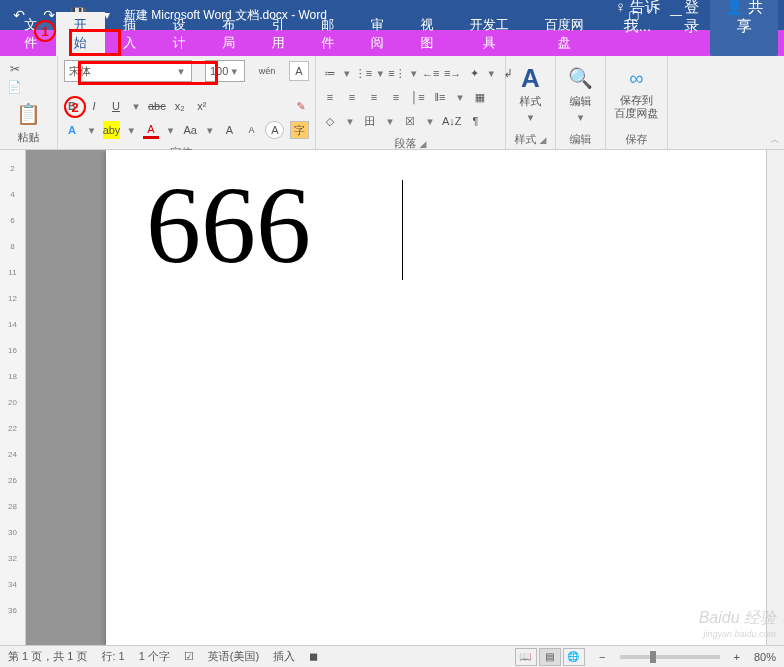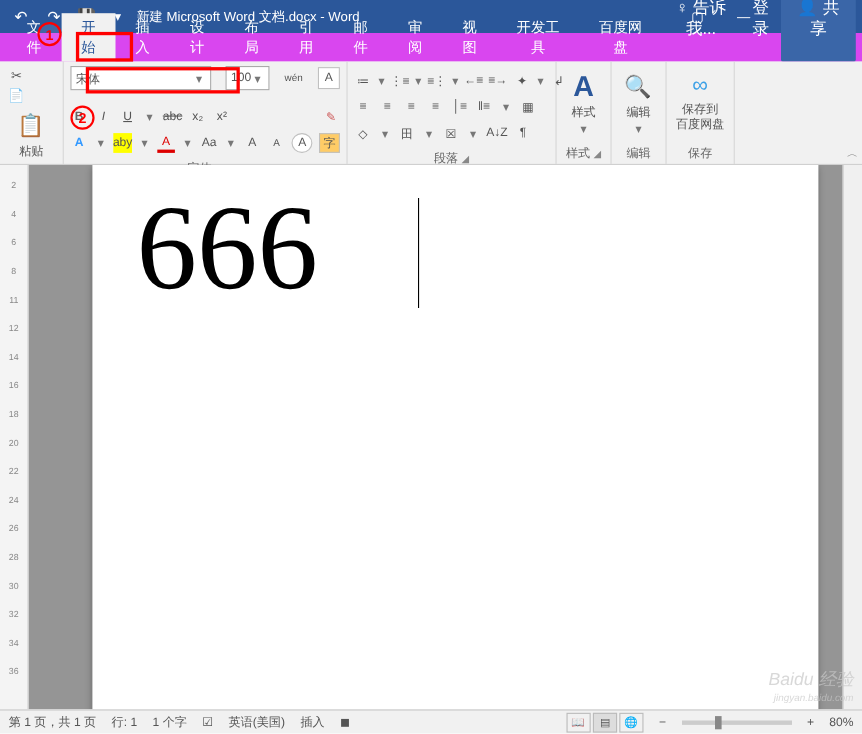--- a/index.html
+++ b/index.html
@@ -41,21 +41,21 @@
 
 .fmt-row { display: flex; gap: 6px; align-items: center; height: 22px; margin: 2px 0; }
 .fmt-btn { min-width: 16px; height: 18px; display: flex; align-items: center; justify-content: center; color: #555; cursor: pointer; }
 
 .collapse-btn { position: absolute; right: 4px; bottom: 2px; font-size: 10px; color: #888; }
 .launcher { font-size: 9px; color: #888; }
 
 .doc-bg { position: absolute; top: 150px; left: 0; right: 0; bottom: 22px; background: #959595; display: flex; }
 .ruler-v { width: 26px; background: #f4f4f4; border-right: 1px solid #ccc; font-size: 8px; color: #888; padding-top: 14px; }
 .ruler-v div { height: 26px; text-align: center; }
-.page-wrap { flex: 1; display: flex; justify-content: center; padding-left: 36px; overflow: hidden; }
+.page-wrap { flex: 1; display: flex; justify-content: flex-end; padding-left: 36px; overflow: hidden; }
 .page { width: 660px; height: 720px; background: #fff; box-shadow: 0 2px 6px rgba(0,0,0,.3); padding: 20px 40px; position: relative; }
 .doc-text { font-family: "SimSun", serif; font-size: 110px; line-height: 1; color: #000; position: relative; }
 .cursor-caret { position: absolute; left: 296px; top: 30px; width: 1px; height: 100px; background: #000; }
 .scroll-v { width: 18px; background: #f0f0f0; border-left: 1px solid #ccc; }
 
 .statusbar { position: absolute; bottom: 0; left: 0; right: 0; height: 22px; background: #F1F1F1; border-top: 1px solid #ccc; display: flex; align-items: center; font-size: 11px; color: #555; padding: 0 8px; gap: 14px; }
 .statusbar .spacer { flex: 1; }
 .view-btns { display: flex; gap: 2px; }
 .vb { width: 22px; height: 18px; border: 1px solid #bbb; display: flex; align-items: center; justify-content: center; font-size: 10px; }
 .vb.active { background: #ddd; }

